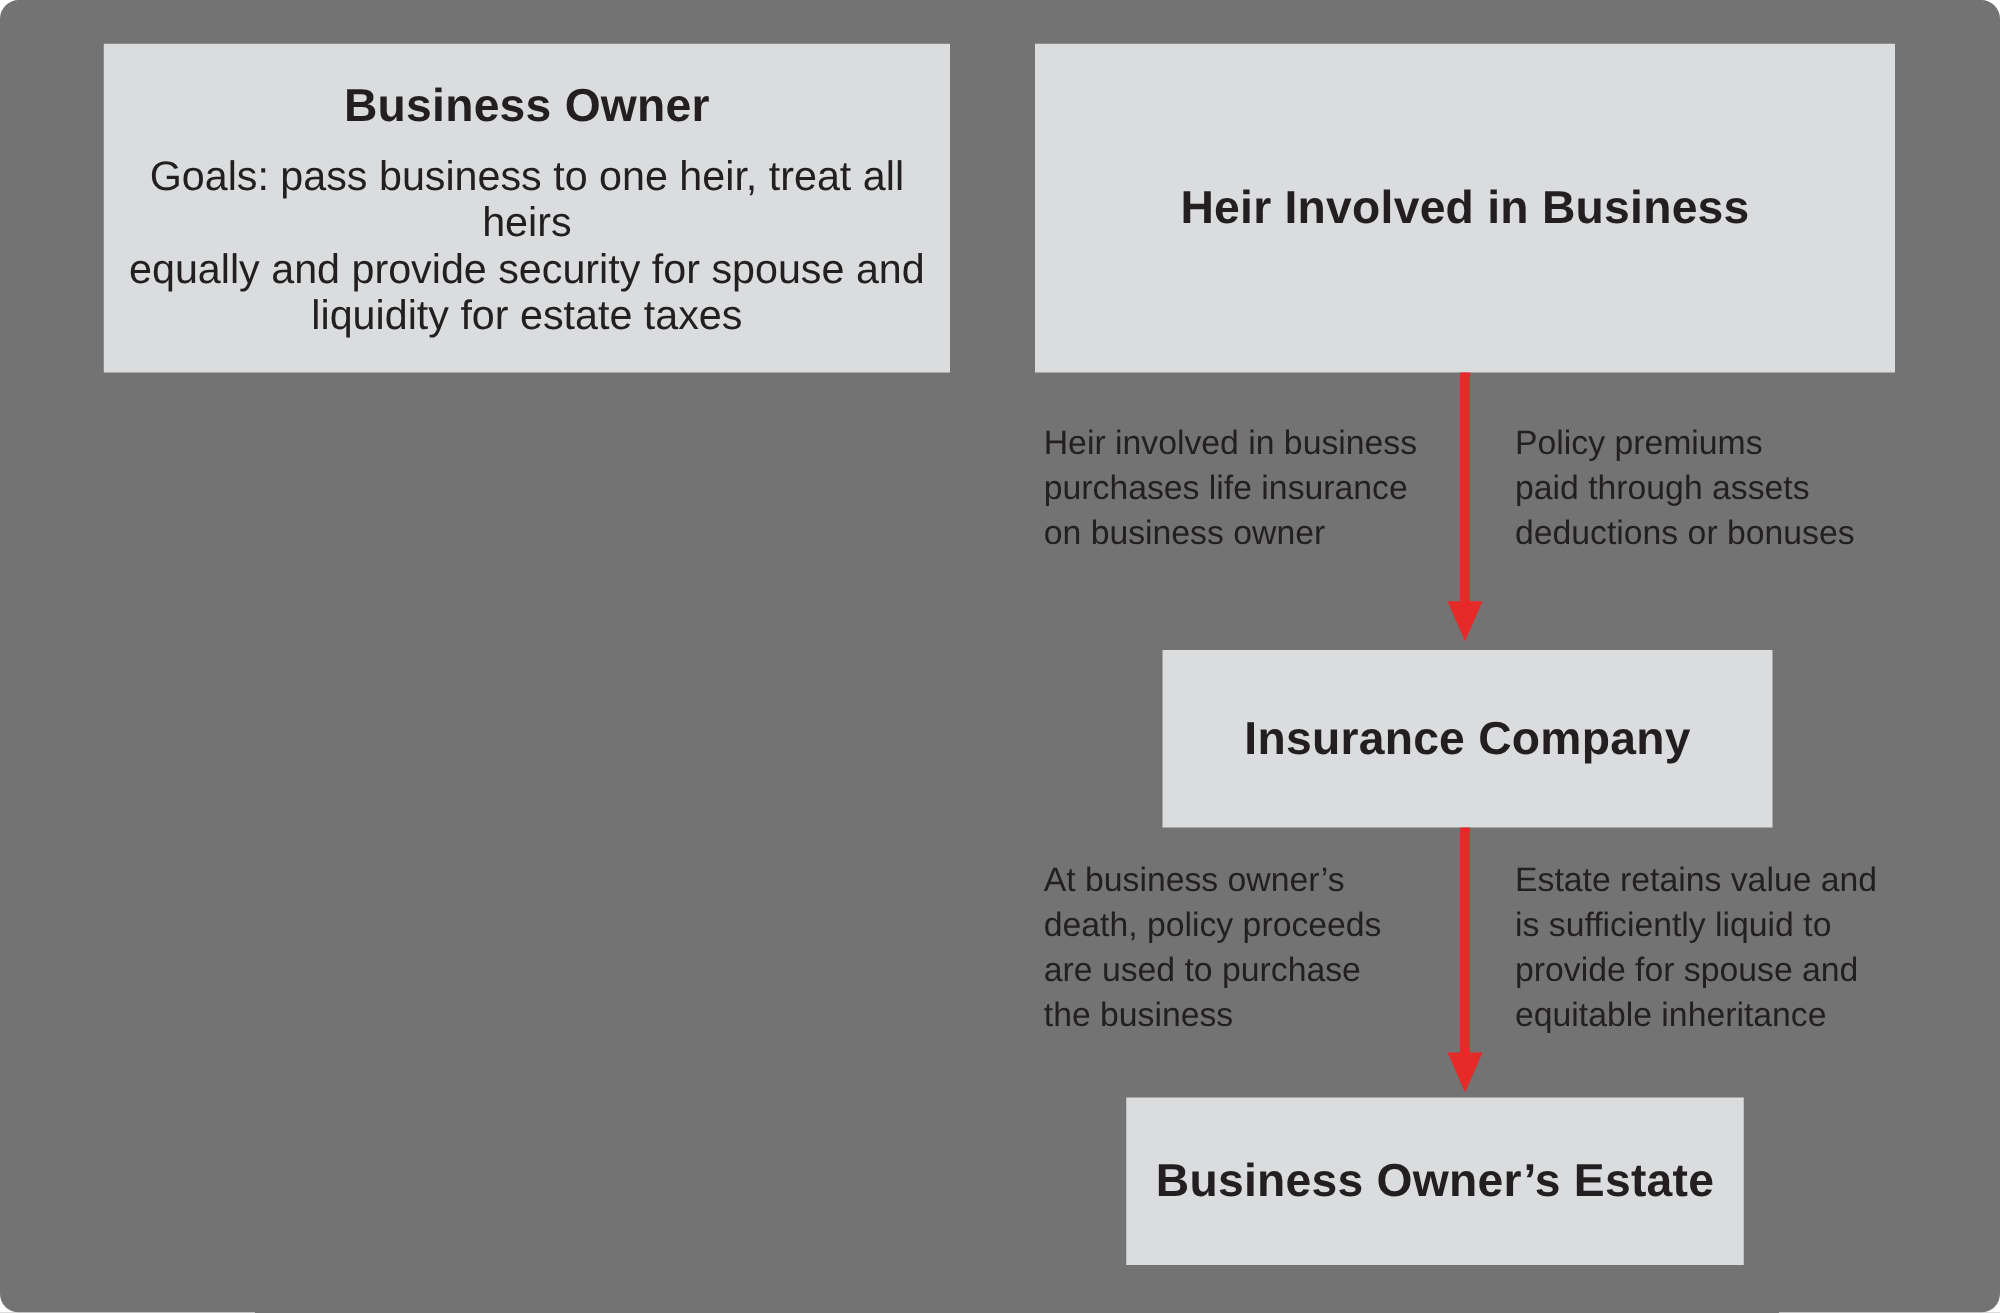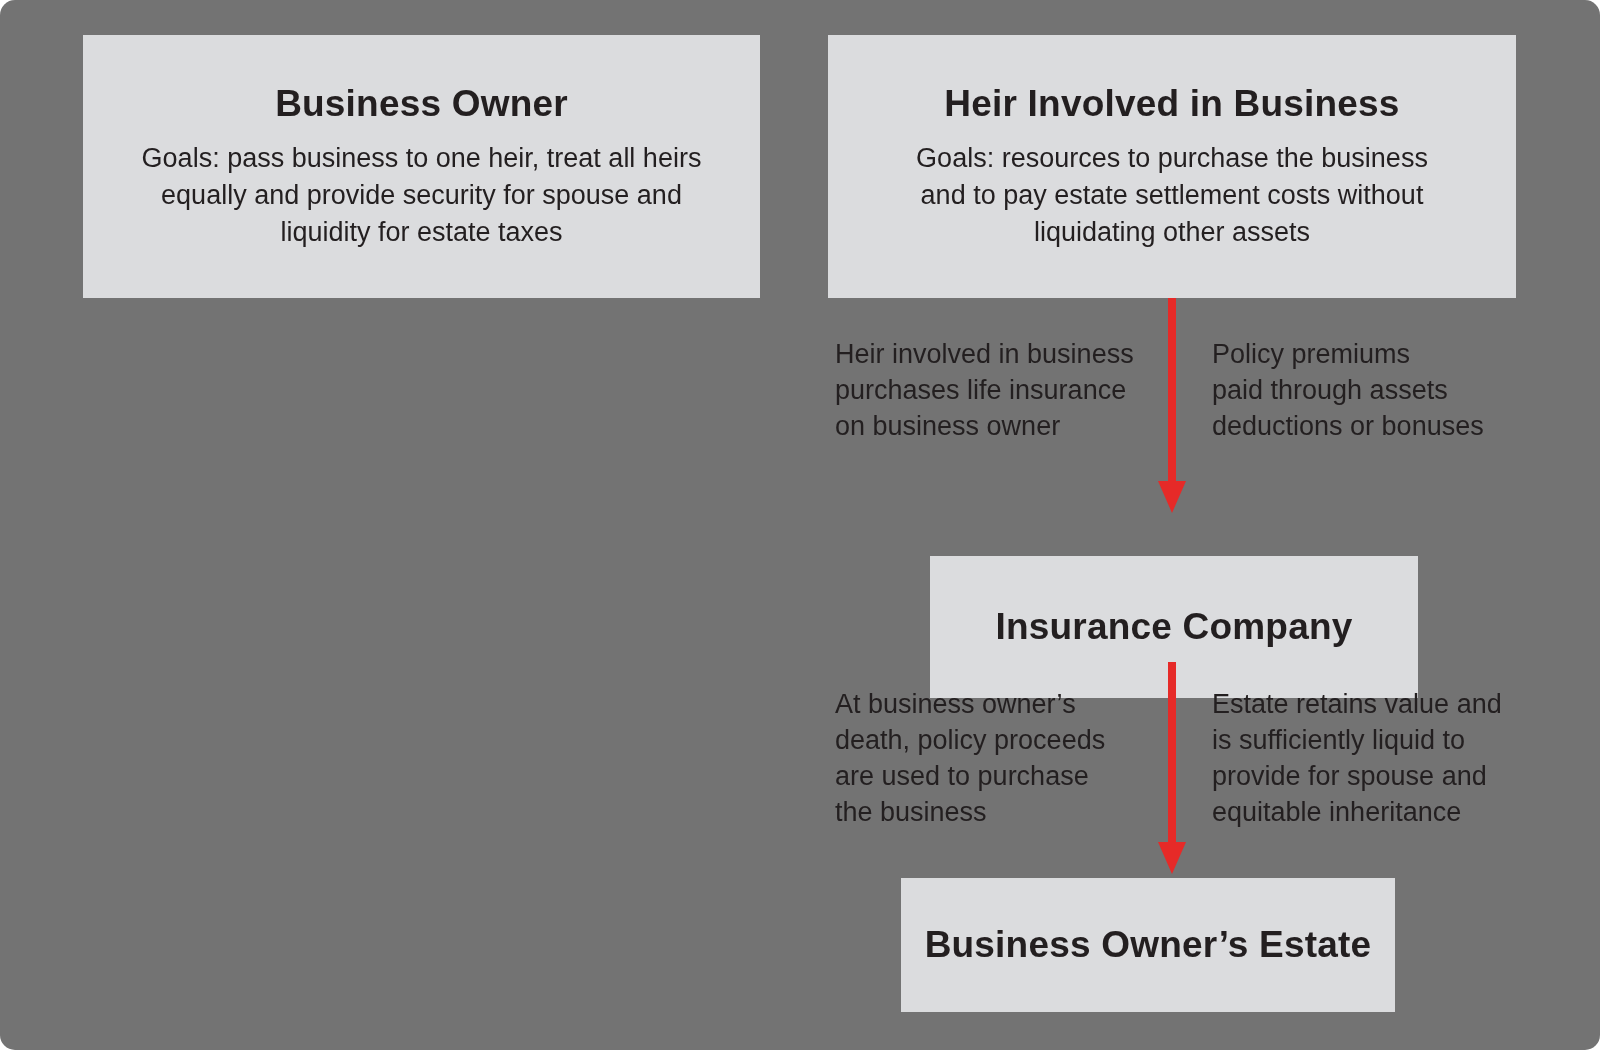--- a/index.html
+++ b/index.html
@@ -26,28 +26,28 @@
     justify-content: center;
     text-align: center;
   }
   .node-title {
     font-weight: bold;
     font-size: 37px;
     line-height: 1.2;
     letter-spacing: 0.2px;
   }
   .node-body {
-    font-size: 27px;
+    font-size: 33px;
     line-height: 37px;
     white-space: pre-line;
     margin-top: 14px;
   }
   .node-business-owner { left: 83px;  top: 35px;  width: 677px; height: 263px; }
   .node-heir           { left: 828px; top: 35px;  width: 688px; height: 263px; }
-  .node-insurance      { left: 930px; top: 520px; width: 488px; height: 142px; margin-top: 36px; }
+  .node-insurance      { left: 930px; top: 520px; width: 488px; height: 142px; }
   .node-estate         { left: 901px; top: 878px; width: 494px; height: 134px; }
 
   .flow-label {
     position: absolute;
     font-size: 27px;
     line-height: 36px;
     white-space: pre-line;
     text-align: left;
   }
   .label-1-left  { left: 835px;  top: 336px; }
@@ -87,23 +87,20 @@
 
   <div class="node node-business-owner">
     <div class="node-title">Business Owner</div>
     <div class="node-body">Goals: pass business to one heir, treat all heirs
 equally and provide security for spouse and
 liquidity for estate taxes</div>
   </div>
 
   <div class="node node-heir">
     <div class="node-title">Heir Involved in Business</div>
-    <div class="node-body">Goals: resources to purchase the business
-and to pay estate settlement costs without
-liquidating other assets</div>
   </div>
 
   <div class="arrow arrow-1">
     <div class="shaft"></div>
     <div class="head"></div>
   </div>
 
   <div class="flow-label label-1-left">Heir involved in business
 purchases life insurance
 on business owner</div>

